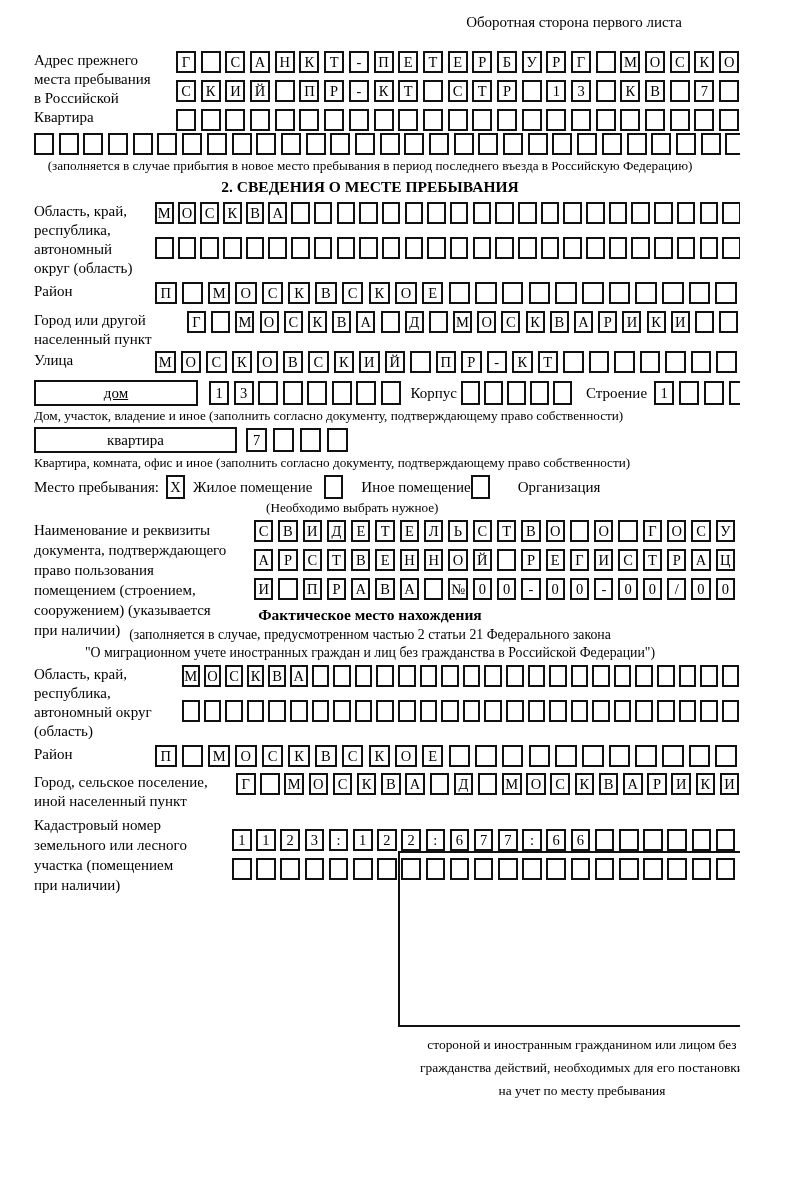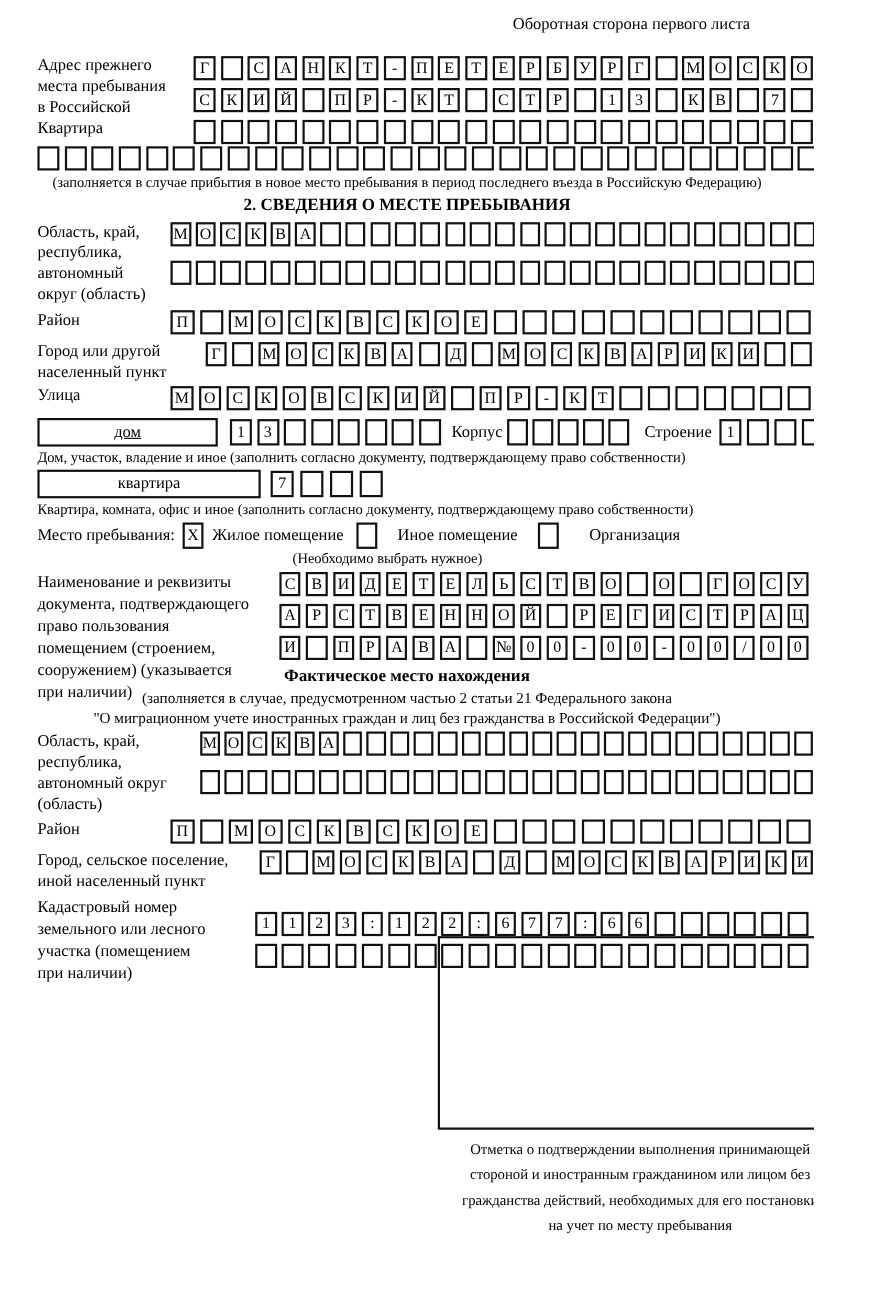--- a/index.html
+++ b/index.html
@@ -393,21 +393,21 @@
         <span class="cell"></span>
       </div>
   </div>
   <div class="note mb4">Квартира, комната, офис и иное (заполнить согласно документу, подтверждающему право собственности)</div>
 
   <div class="stay-row">
     <span style="margin-right:7px;">Место пребывания:</span>
     <span class="cell" style="margin-right:8px;">X</span>
     <span style="margin-right:12px;">Жилое помещение</span>
     <span class="cell" style="margin-right:18px;"></span>
-    <span style="margin-right:18px;">Иное помещение</span>
+    <span style="">Иное помещение</span>
     <span class="cell" style="margin-right:28px;"></span>
     <span>Организация</span>
   </div>
   <div class="note mb4" style="margin-left:232px;">(Необходимо выбрать нужное)</div>
 
   <div class="frow mb2">
     <div class="flabel w220 lh20">
       <div>Наименование и реквизиты</div>
       <div>документа, подтверждающего</div>
       <div>право пользования</div>
@@ -676,20 +676,19 @@
           <span class="cell"></span>
           <span class="cell"></span>
           <span class="cell"></span>
         </div>
     </div>
   </div>
 
   <div class="stamp-wrap">
     <div class="stamp-box"></div>
     <div class="stamp-caption">
-      <div>Отметка о подтверждении выполнения принимающей</div>
       <div>стороной и иностранным гражданином или лицом без</div>
       <div>гражданства действий, необходимых для его постановки</div>
       <div>на учет по месту пребывания</div>
     </div>
   </div>
 
 </div>
 
 </body></html>

